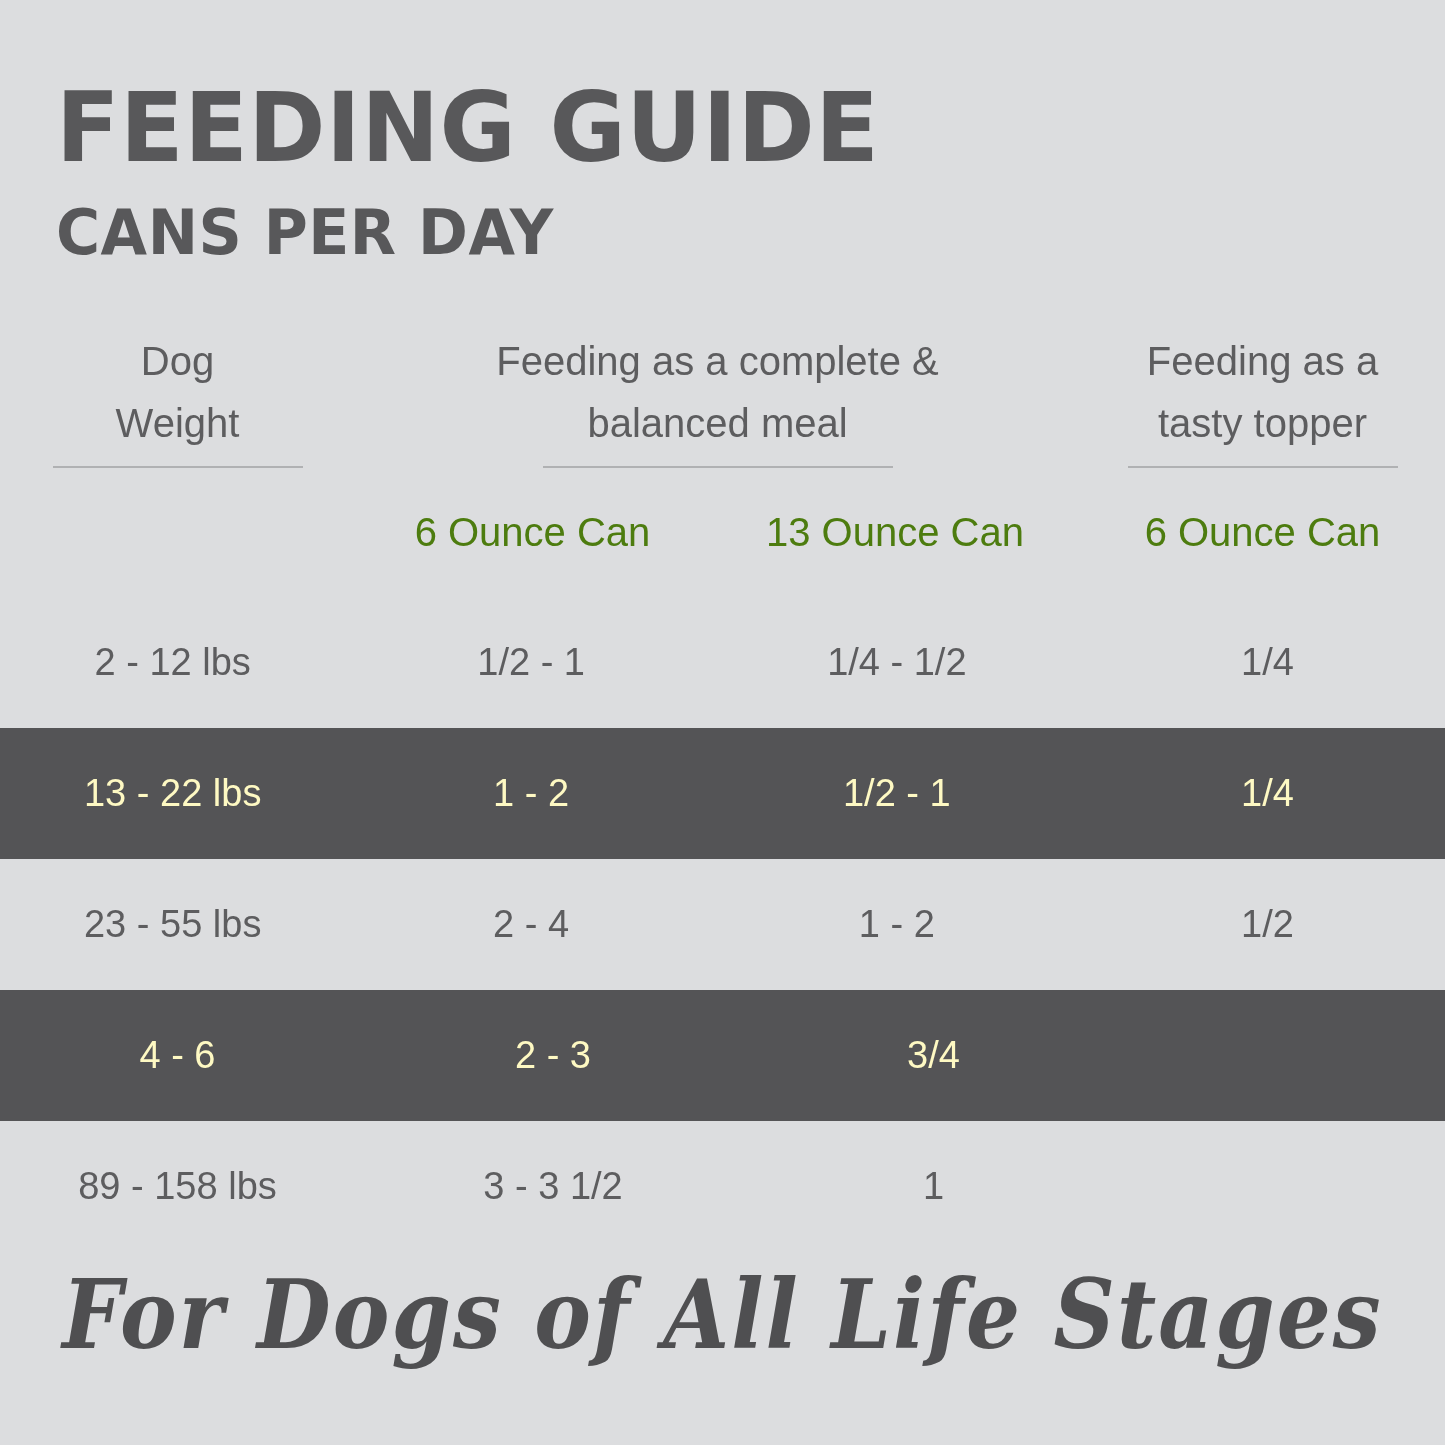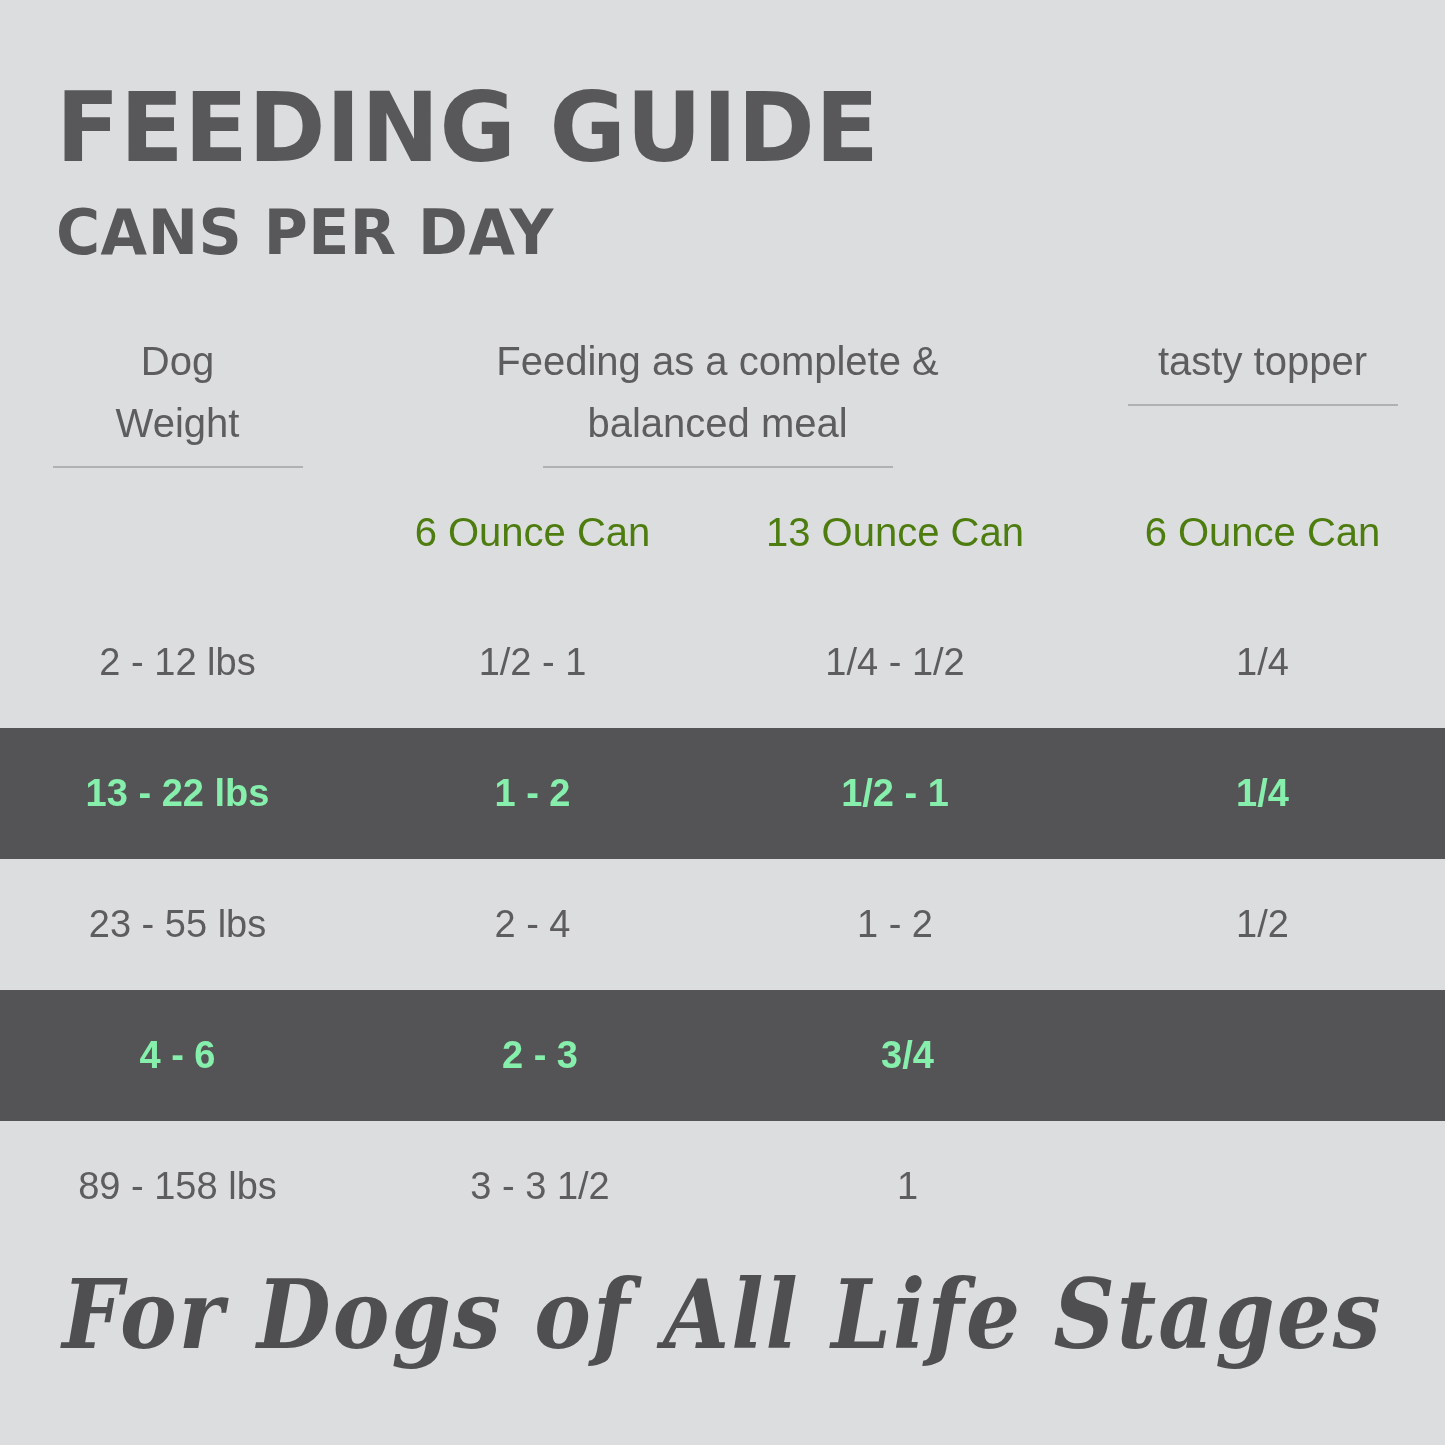--- a/index.html
+++ b/index.html
@@ -94,36 +94,37 @@
     font-size: 40px;
     color: #4d7c0f;
     text-align: center;
   }
 
   .data-row {
     display: flex;
     width: 1445px;
     align-items: center;
     height: 131px;
+    gap: 13px;
   }
   .data-row .cell {
     font-size: 38px;
     text-align: center;
     box-sizing: border-box;
   }
   .row-light .cell {
     color: #5d5d5f;
     font-weight: normal;
   }
   .row-dark {
     background: #545456;
   }
   .row-dark .cell {
-    color: #86efac;
-    font-weight: bold;
+    color: #fef9c3;
+    font-weight: normal;
   }
 
   
   .footer-script {
     position: absolute;
     left: 0;
     top: 1258px;
     width: 1445px;
     text-align: center;
     font-family: "DejaVu Serif", serif;
@@ -160,20 +161,21 @@
       <div class="col" style="width:725px;">
         <div class="head-group">
           <div>Feeding as a complete &amp;</div>
           <div>balanced meal</div>
         </div>
         <div class="underline u-meal"></div>
       </div>
 
       <div class="col col-topper">
         <div class="head-group">
+          <div>Feeding as a</div>
           <div>tasty topper</div>
         </div>
         <div class="underline u-topper"></div>
       </div>
     </div>
 
     <div class="subhead-row">
       <div class="col col-weight"></div>
       <div class="col col-c1 subhead">6 Ounce Can</div>
       <div class="col col-c2 subhead">13 Ounce Can</div>

